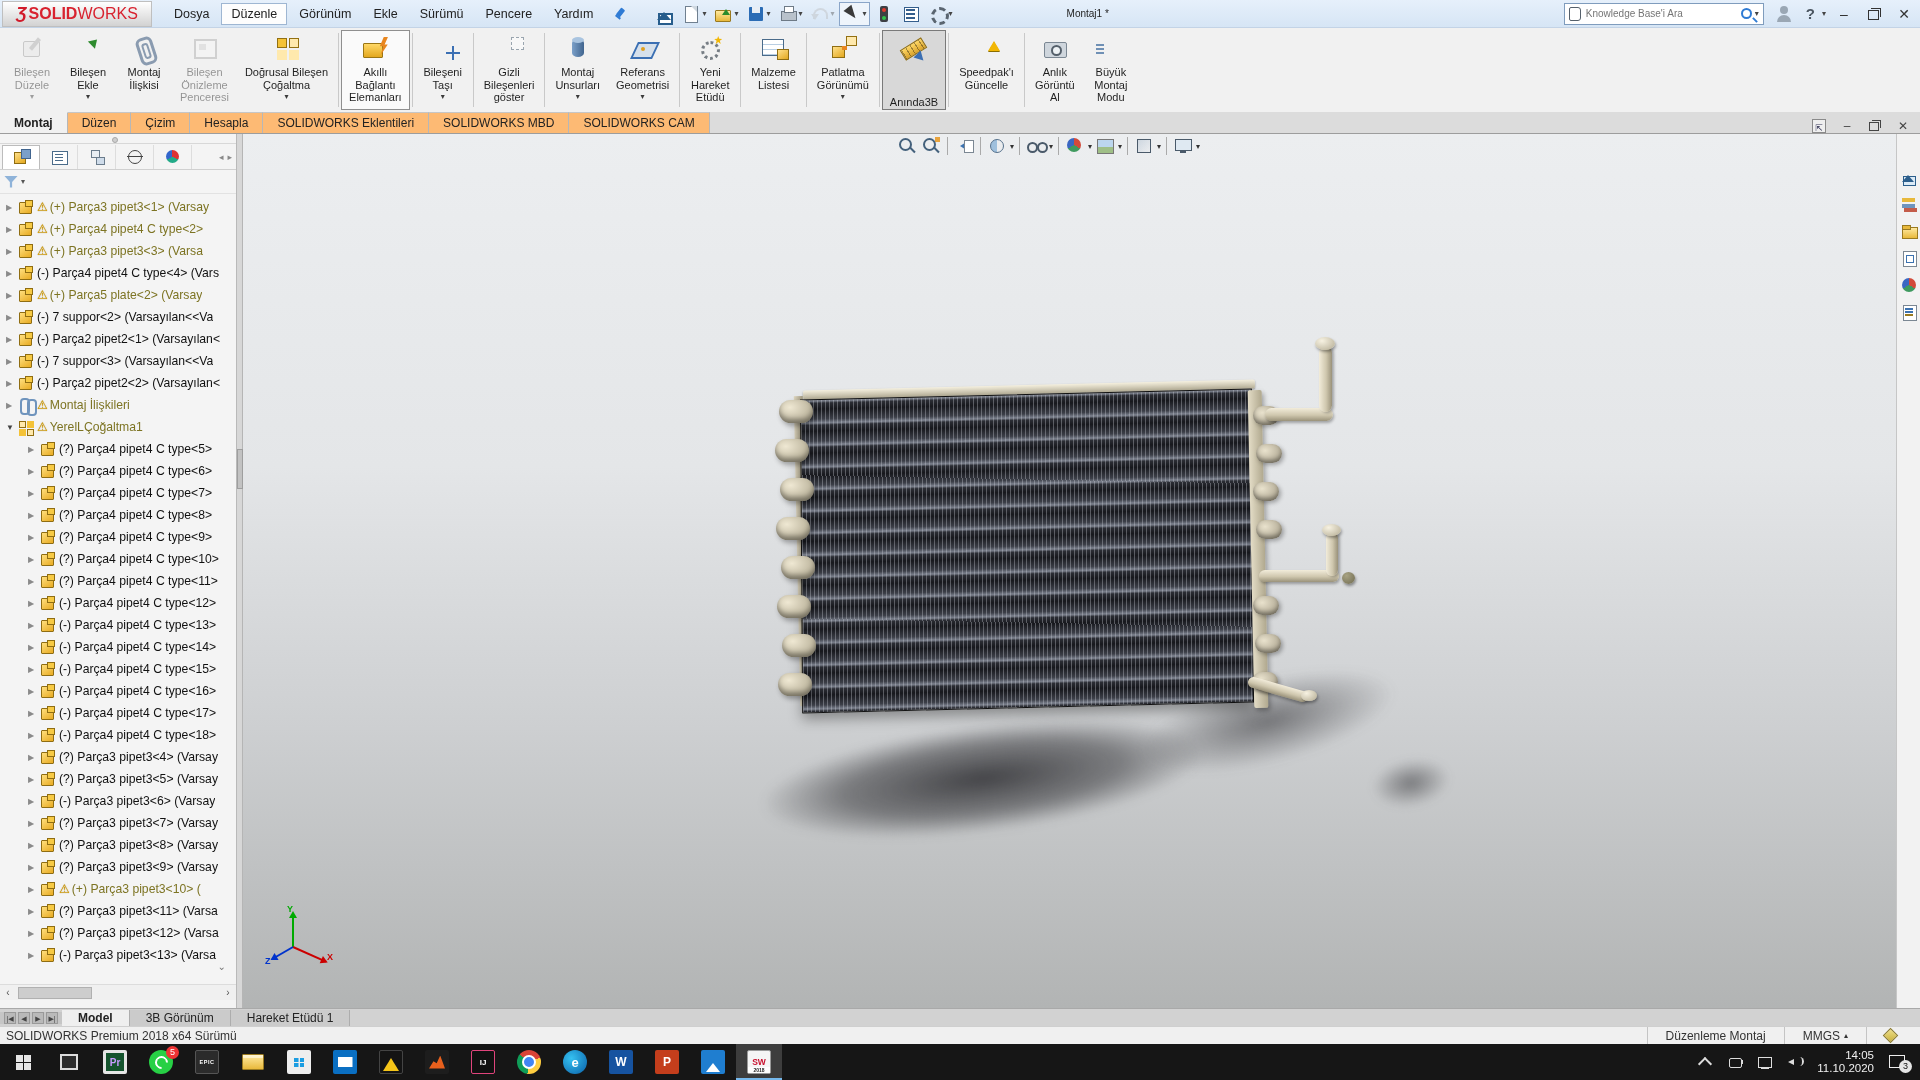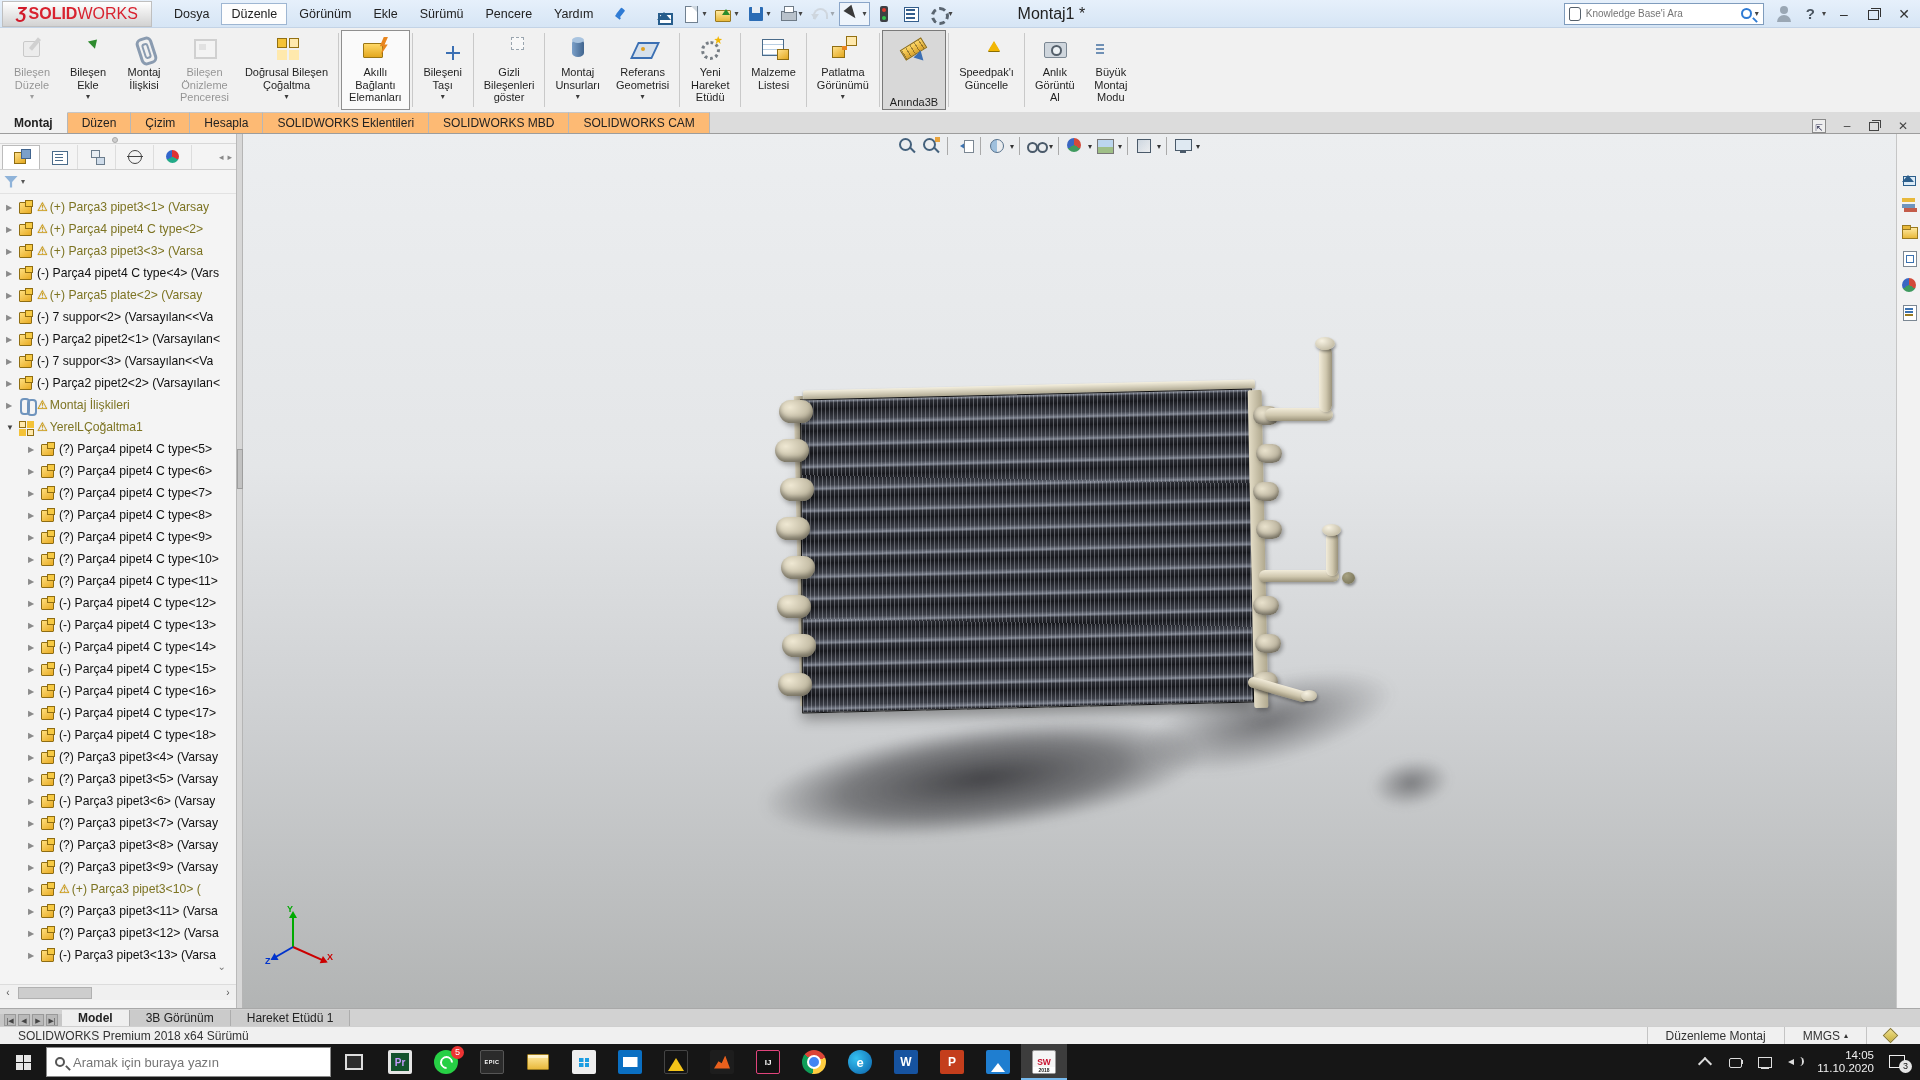--- a/index.html
+++ b/index.html
@@ -39,21 +39,21 @@
   .qi.print::after{left:6px;top:2px;width:8px;height:5px;background:#fff;border:1px solid #6e7a86}
   .qi.undo::before{left:3px;top:4px;width:11px;height:9px;border:2.5px solid #b9b9b9;border-bottom:none;border-radius:8px 8px 0 0}
   .qi.undo::after{left:1px;top:10px;border:4px solid transparent;border-top:6px solid #b9b9b9}
   .qi.select::before{left:6px;top:2px;border:5px solid transparent;border-top:13px solid #3a3a3a;transform:rotate(-38deg)}
   .qi.traffic-light::before{left:6px;top:2px;width:8px;height:16px;background:#3c3f44;border-radius:2px}
   .qi.traffic-light::after{left:8px;top:4px;width:4px;height:4px;border-radius:50%;background:#e03a2f;box-shadow:0 8px 0 #31c24b}
   .qi.rebuild::before{left:3px;top:3px;width:13px;height:13px;background:
       linear-gradient(#fff,#fff),linear-gradient(90deg,#345e8c 50%,#9fc 50%);border:1px solid #345e8c}
   .qi.rebuild::after{left:5px;top:5px;width:9px;height:2px;background:#345e8c;box-shadow:0 4px 0 #345e8c,0 8px 0 #345e8c}
   .qi.options::before{left:3px;top:3px;width:12px;height:12px;border:3px dashed #5a6570;border-radius:50%}
-  .doctitle{font-size:16px;color:#222;margin-left:62px;white-space:nowrap}
+  .doctitle{font-size:10px;color:#222;margin-left:111px;white-space:nowrap}
   .tsearch{margin-left:auto;display:flex;align-items:center;border:1px solid #7f9cbd;background:#fff;height:22px;width:200px;padding:0 4px}
   .bookico{width:12px;height:14px;border:1.5px solid #55606b;border-radius:2px 3px 3px 2px;margin-right:5px}
   .tsearch input{border:none;outline:none;flex:1;font-size:10px;color:#555;background:transparent;font-family:inherit}
   .mag{width:11px;height:11px;border:2px solid #2f7bd4;border-radius:50%;position:relative;margin:0 2px}
   .mag::after{content:"";position:absolute;left:9px;top:9px;width:6px;height:2px;background:#2f7bd4;transform:rotate(45deg)}
   .tuser{width:16px;height:16px;position:relative;margin-left:12px}
   .tuser::before{content:"";position:absolute;left:4px;top:0;width:8px;height:8px;border-radius:50%;background:#9aa7b4}
   .tuser::after{content:"";position:absolute;left:1px;top:9px;width:14px;height:7px;border-radius:7px 7px 0 0;background:#9aa7b4}
   .thelp{font-size:15px;font-weight:bold;color:#4a5560;margin:0 6px 0 14px}
   .wctl{display:flex;align-items:center;margin-left:10px;margin-right:8px;gap:16px}
@@ -230,29 +230,29 @@
   .tp.design-library::after{left:4px;top:13px;width:13px;height:4px;background:#c45c4a}
   .tp.file-explorer::before{left:2px;top:5px;width:14px;height:10px;background:linear-gradient(#ffe9a0,#e8b93c);border:1px solid #9a7a20}
   .tp.file-explorer::after{left:2px;top:3px;width:7px;height:3px;background:#e8b93c;border:1px solid #9a7a20}
   .tp.view-palette::before{left:3px;top:2px;width:12px;height:14px;background:#fff;border:1px solid #7b8793}
   .tp.view-palette::after{left:6px;top:6px;width:6px;height:6px;border:1.5px solid #3c72b0}
   .tp.appearances::before{left:2px;top:2px;width:14px;height:14px;border-radius:50%;background:conic-gradient(#d24a3a 0 120deg,#3f9a5f 120deg 240deg,#3a67c2 240deg 360deg)}
   .tp.custom-properties::before{left:3px;top:2px;width:12px;height:14px;background:#fff;border:1px solid #7b8793}
   .tp.custom-properties::after{left:5px;top:5px;width:8px;height:1.5px;background:#3c72b0;box-shadow:0 3px 0 #3c72b0,0 6px 0 #9a7a20}
 
   
-  .doctabs{position:absolute;left:0;top:1008px;width:1920px;height:18px;background:#d2d2d2;border-top:1px solid #a9a9a9;display:flex;align-items:flex-end;font-size:12px}
+  .doctabs{position:absolute;left:0;top:1008px;width:1920px;height:18px;background:#d2d2d2;border-top:1px solid #a9a9a9;display:flex;align-items:center;font-size:12px}
   .dnav{display:flex;align-items:center;padding:0 4px;gap:2px;background:#c6c6c6}
   .dnav span{width:12px;height:12px;background:#b9b9b9;border:1px solid #999;color:#444;font-size:7px;line-height:11px;text-align:center}
   .dtab{padding:1px 16px;border-right:1px solid #adadad;display:flex;align-items:center;background:#cbcbcb;color:#222}
   .dtab.active{background:#efefef;font-weight:bold}
 
   
   .statusbar{position:absolute;left:0;top:1026px;width:1920px;height:18px;background:#f0f0f0;border-top:1px solid #cfcfcf;display:flex;align-items:center;font-size:12px;color:#333}
-  .statusbar .sleft{padding-left:18px}
+  .statusbar .sleft{padding-left:6px}
   .statusbar .sfill{flex:1}
   .scell{border-left:1px solid #c4c4c4;padding:0 18px;height:100%;display:flex;align-items:center;gap:4px}
   .tagico{width:11px;height:11px;background:linear-gradient(135deg,#efe08a,#c9b03c);border:1px solid #8a7a30;transform:rotate(45deg);margin-right:6px}
 
   
   .taskbar{position:absolute;left:0;top:1044px;width:1920px;height:36px;background:#161616;display:flex;align-items:center}
   .startbtn{width:46px;height:36px;display:flex;align-items:center;justify-content:center}
   .winlogo{width:15px;height:15px;background:
       linear-gradient(#e6e6e6,#e6e6e6) 0 0/7px 7px no-repeat,
       linear-gradient(#e6e6e6,#e6e6e6) 8px 0/7px 7px no-repeat,
@@ -1018,24 +1018,20 @@
       </span>
     <span class="scell">
         <span class="tagico"></span>
       </span>
   </div>
 
   <div class="taskbar">
     <div class="startbtn">
         <span class="winlogo"></span>
       </div>
-    <div class="tbsearch">
-      <span class="mag2"></span>
-      <input placeholder="Aramak için buraya yazın" style="">
-    </div>
     <div class="apps">
 
         <div class="app">
           <span class="ai task-view">
             <span></span>
           </span>
 
         </div>
 
         <div class="app">

